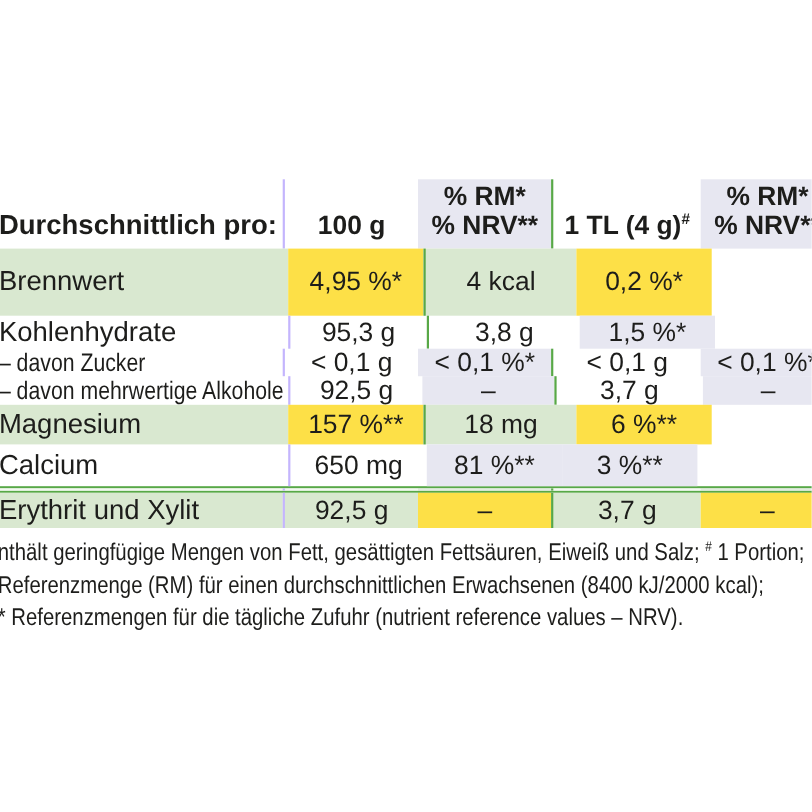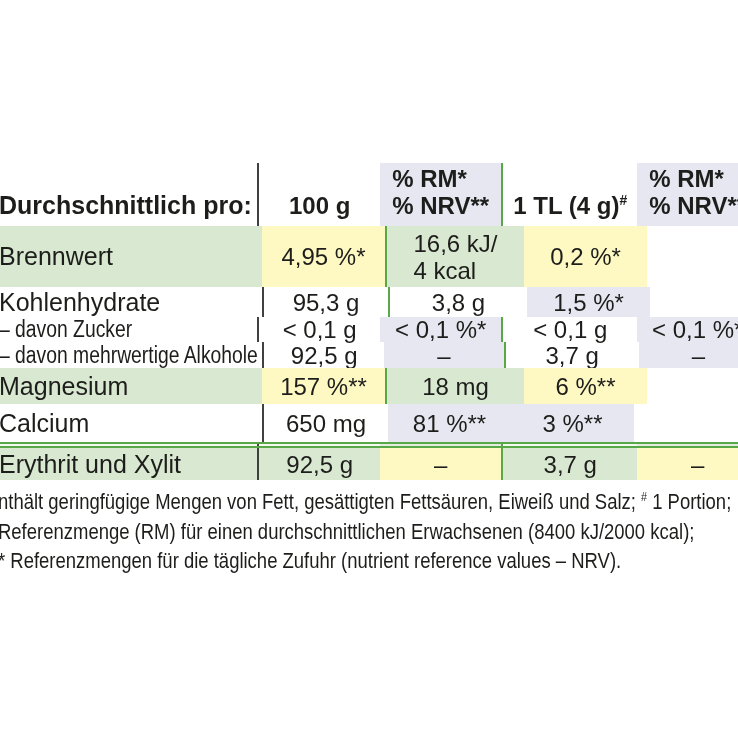--- a/index.html
+++ b/index.html
@@ -7,34 +7,34 @@
   .stage {
     position:relative; width:738px; height:738px;
     background:#ffffff; overflow:hidden;
     font-family:"Liberation Sans","DejaVu Sans",sans-serif;
     color:#1d1d1b;
   }
   .nutrition-table {
     position:absolute; top:163px; left:-4px; width:762px;
   }
   .row { display:flex; width:100%; }
-  .c { display:flex; align-items:center; justify-content:center; }
+  .c { display:flex; align-items:center; justify-content:center; text-align:center; }
   .c0 { width:266px; justify-content:flex-start; text-align:left; padding-left:3px; }
-  .c1 { width:126px; border-left:2px solid #404040; }
+  .c1 { width:126px; border-left:2px solid #c4b5fd; }
   .c2 { width:123px; }
   .c3 { width:139px; border-left:2px solid #58a847; }
   .c4 { width:123px; }
 
   
   .row .c2, .row .c4 { background:#e7e7f1; }
   .row .c0, .row .c1, .row .c3 { background:transparent; }
 
   
   .row.green .c0, .row.green .c1, .row.green .c3 { background:#d9e8d0; }
-  .row.green .c2, .row.green .c4 { background:#fef9c3; }
+  .row.green .c2, .row.green .c4 { background:#fde047; }
 
   .row.header { height:63px; font-weight:bold; font-size:24px; }
   .row.header .c { align-items:flex-end; padding-bottom:7px; line-height:27px; }
   .row.header .c0 { font-size:25px; }
 
   .row.brennwert   { height:61px; }
   .row.kohlen      { height:30px; }
   .row.sub1        { height:25px; }
   .row.sub2        { height:26px; }
   .row.magnesium   { height:36px; }
@@ -89,21 +89,20 @@
           <span>% NRV**</span>
         </span>
       </div>
     </div>
 
     <div class="row green brennwert">
       <div class="c c0 label">Brennwert</div>
       <div class="c c2 val">4,95 %*</div>
       <div class="c c3 val">
         <span class="two-line">
-          <span>16,6 kJ/</span>
           <span>4 kcal</span>
         </span>
       </div>
       <div class="c c4 val">0,2 %*</div>
     </div>
 
     <div class="row kohlen">
       <div class="c c0 label">Kohlenhydrate</div>
       <div class="c c1 val">95,3 g</div>
       <div class="c c3 val">3,8 g</div>

